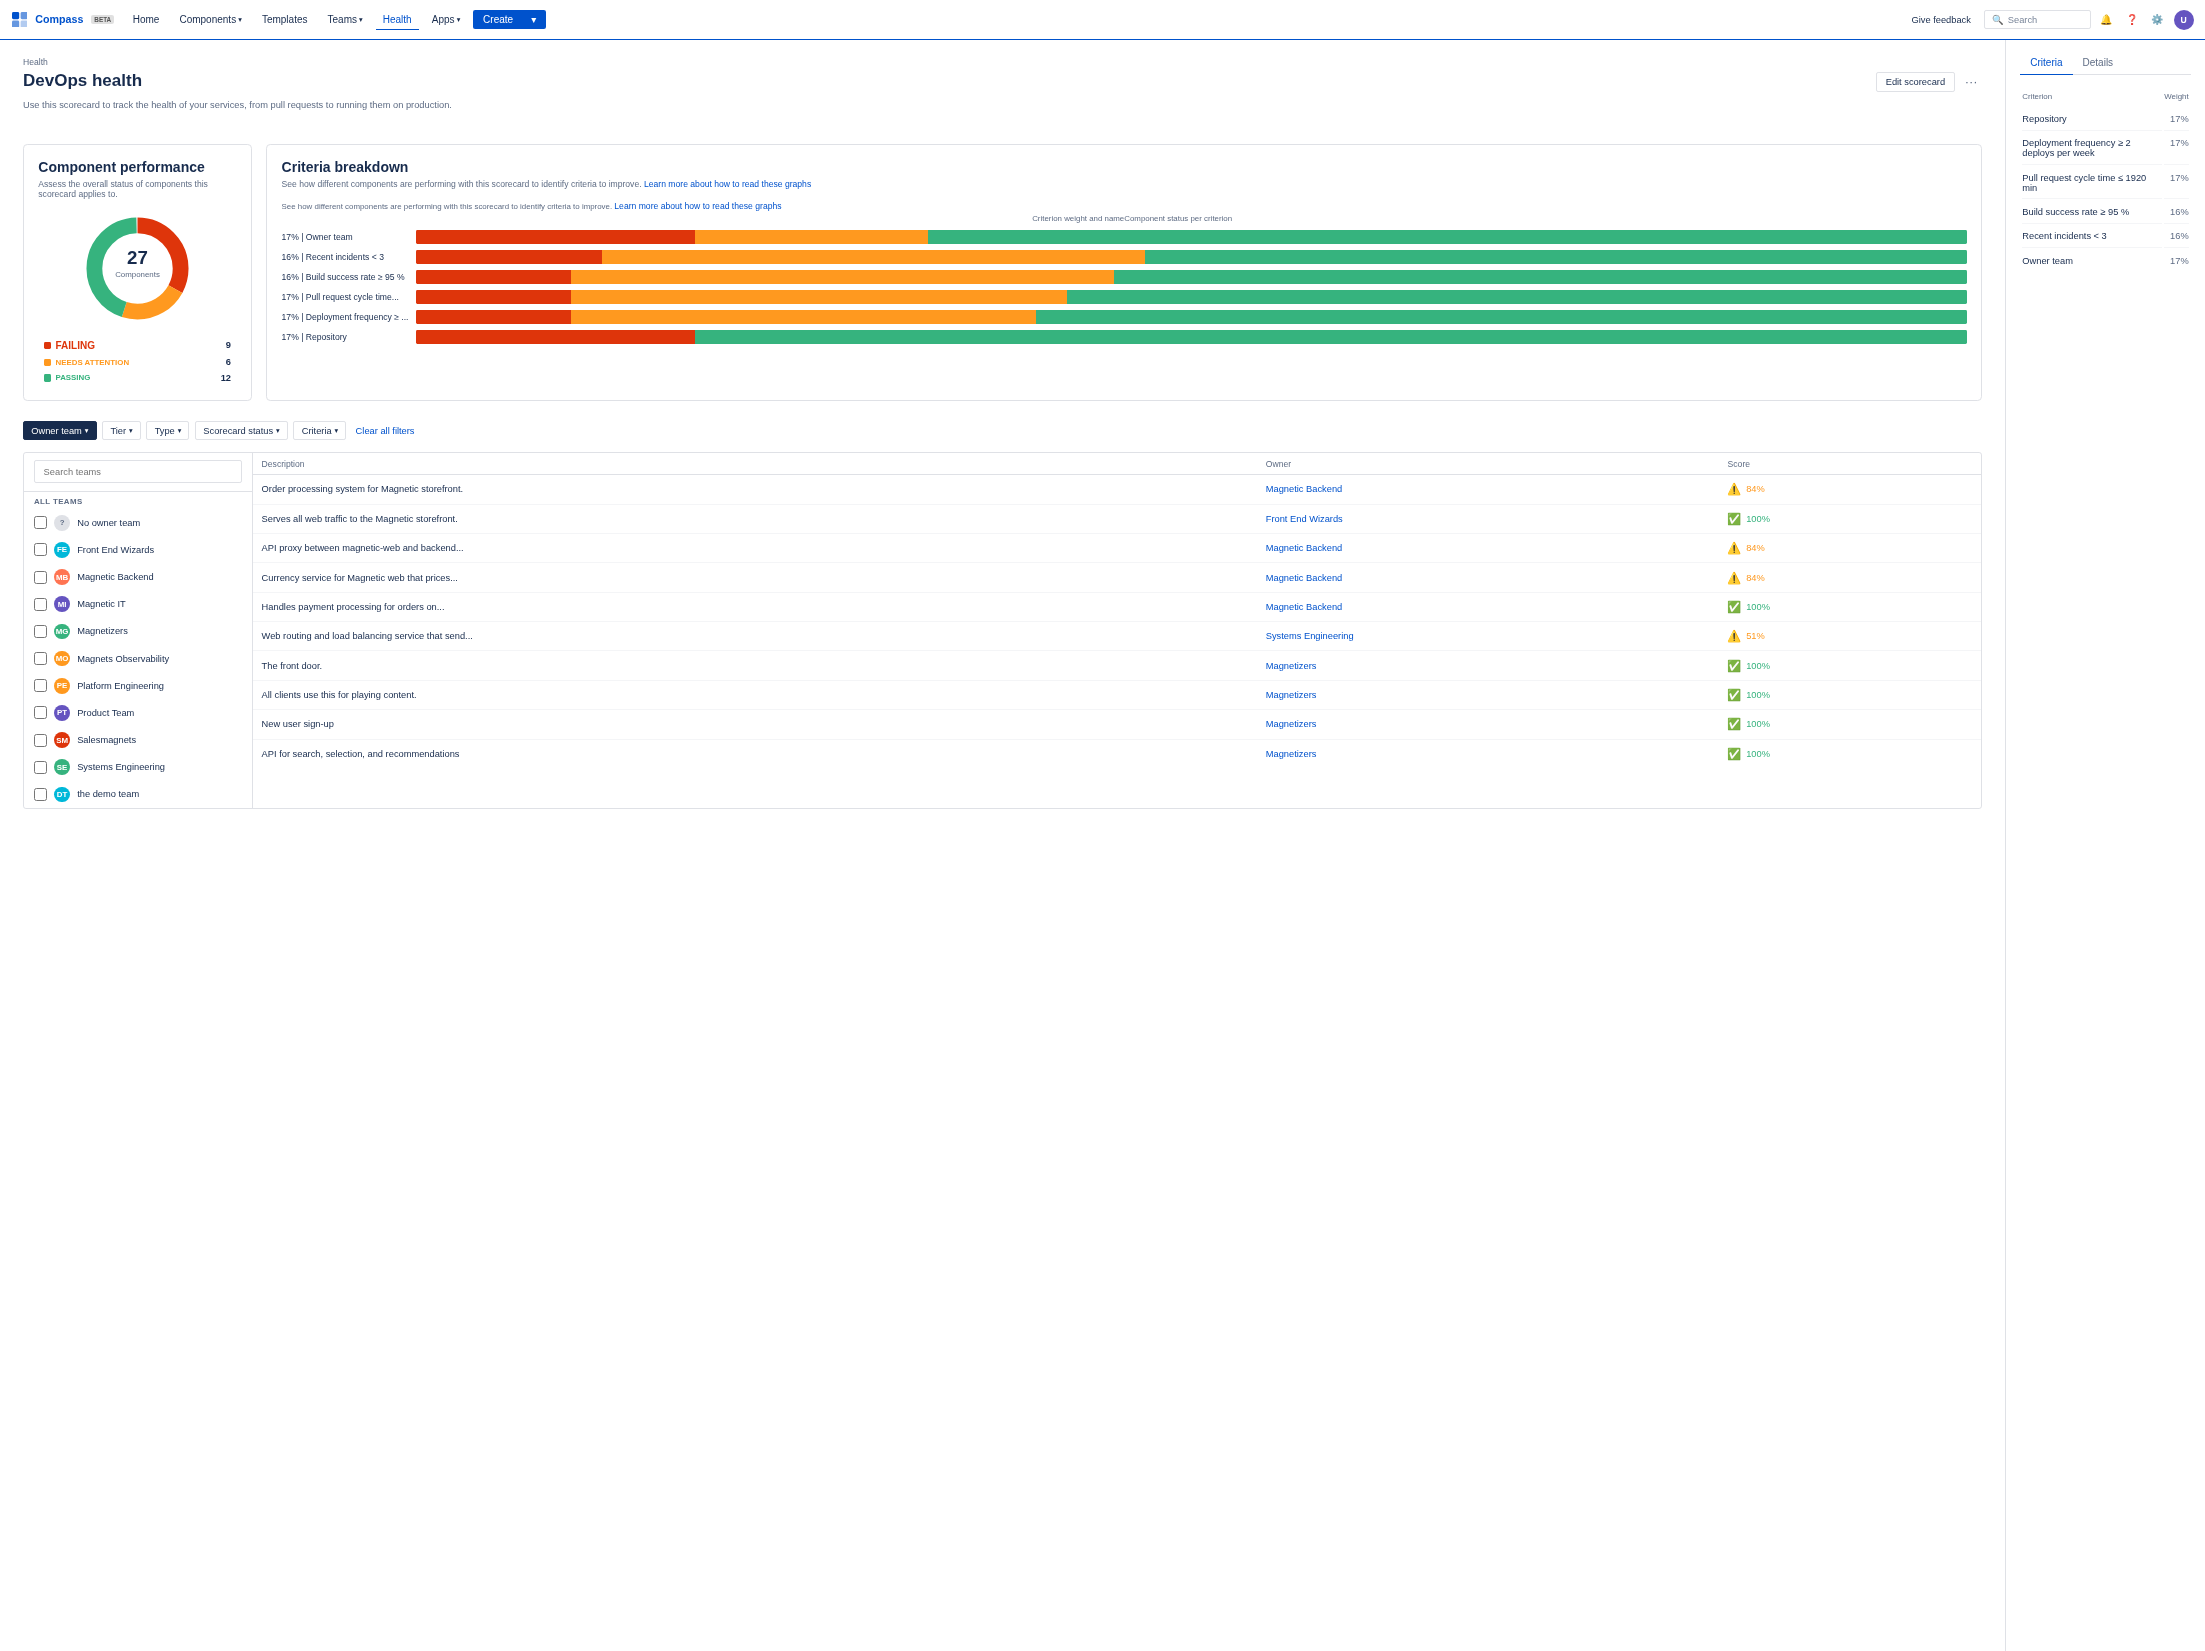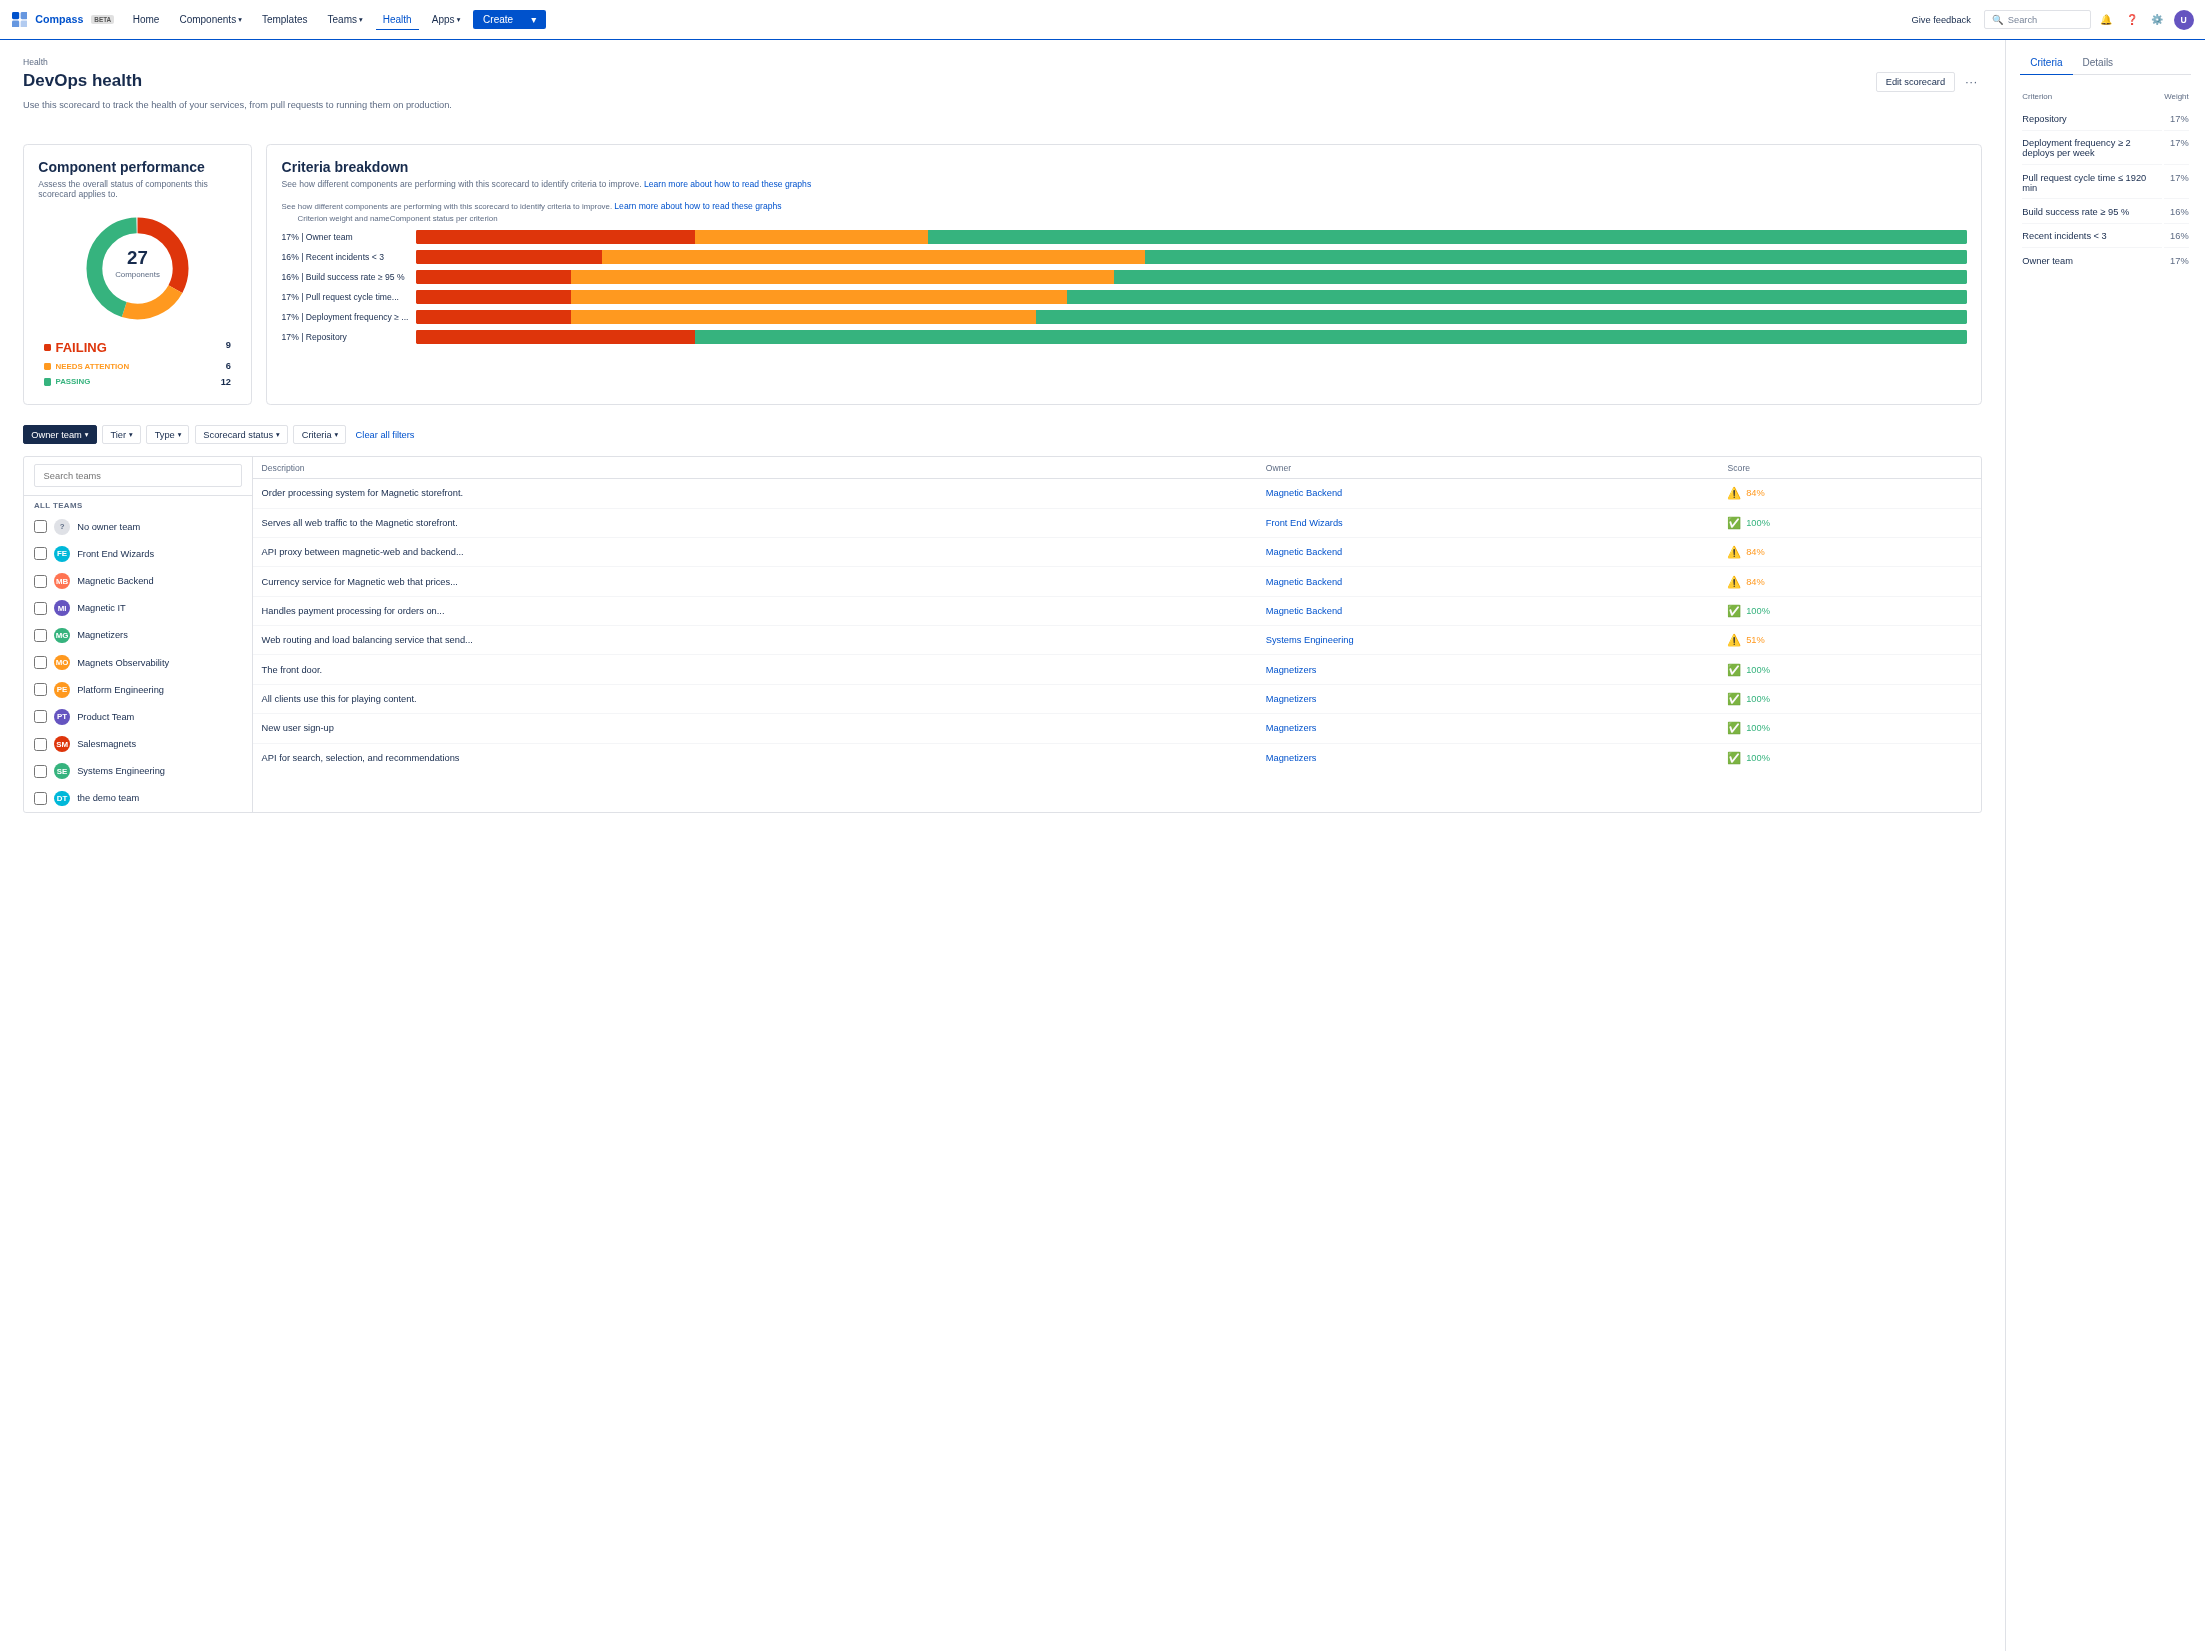--- a/index.html
+++ b/index.html
@@ -47,27 +47,27 @@
     
     .donut-container { display: flex; flex-direction: column; align-items: center; margin-bottom: 11.5px; }
     .donut-svg { width: 115px; height: 115px; }
 
     .legend-row { display: flex; justify-content: space-between; padding: 2.9px 5.7px; font-size: 9.3px; }
     .legend-label { display: flex; align-items: center; gap: 4.3px; }
     .legend-dot { width: 7.2px; height: 7.2px; border-radius: 1.4px; }
     .failing-dot { background: #de350b; }
     .attention-dot { background: #ff991f; }
     .passing-dot { background: #36b37e; }
-    .failing-text { color: #de350b; font-weight: 600; font-size: 13px; }
+    .failing-text { color: #de350b; font-weight: 600; font-size: 10px; }
     .attention-text { color: #ff991f; font-weight: 600; font-size: 7.9px; }
     .passing-text { color: #36b37e; font-weight: 600; font-size: 7.9px; }
     .legend-count { font-weight: 600; }
 
     
-    .criteria-header { display: flex; justify-content: flex-start; font-size: 7.9px; color: #5e6c84; margin-bottom: 7.2px; padding-left: 16px; }
+    .criteria-header { display: flex; justify-content: center; font-size: 7.9px; color: #5e6c84; margin-bottom: 7.2px; padding-left: 16px; }
     .criteria-bar-row { display: flex; align-items: center; margin-bottom: 5.7px; gap: 5.7px; }
     .criteria-label { font-size: 8.6px; color: #172b4d; width: 129px; flex-shrink: 0; text-overflow: ellipsis; overflow: hidden; white-space: nowrap; }
     .bar-track { flex: 1; height: 14.3px; display: flex; border-radius: 1.4px; overflow: hidden; }
     .bar-fail { background: #de350b; }
     .bar-warn { background: #ff991f; }
     .bar-pass { background: #36b37e; }
     .criteria-link { color: #0052cc; font-size: 8.6px; text-decoration: none; }
 
     
     .section-title { font-size: 11.5px; font-weight: 600; margin-bottom: 10px; }

